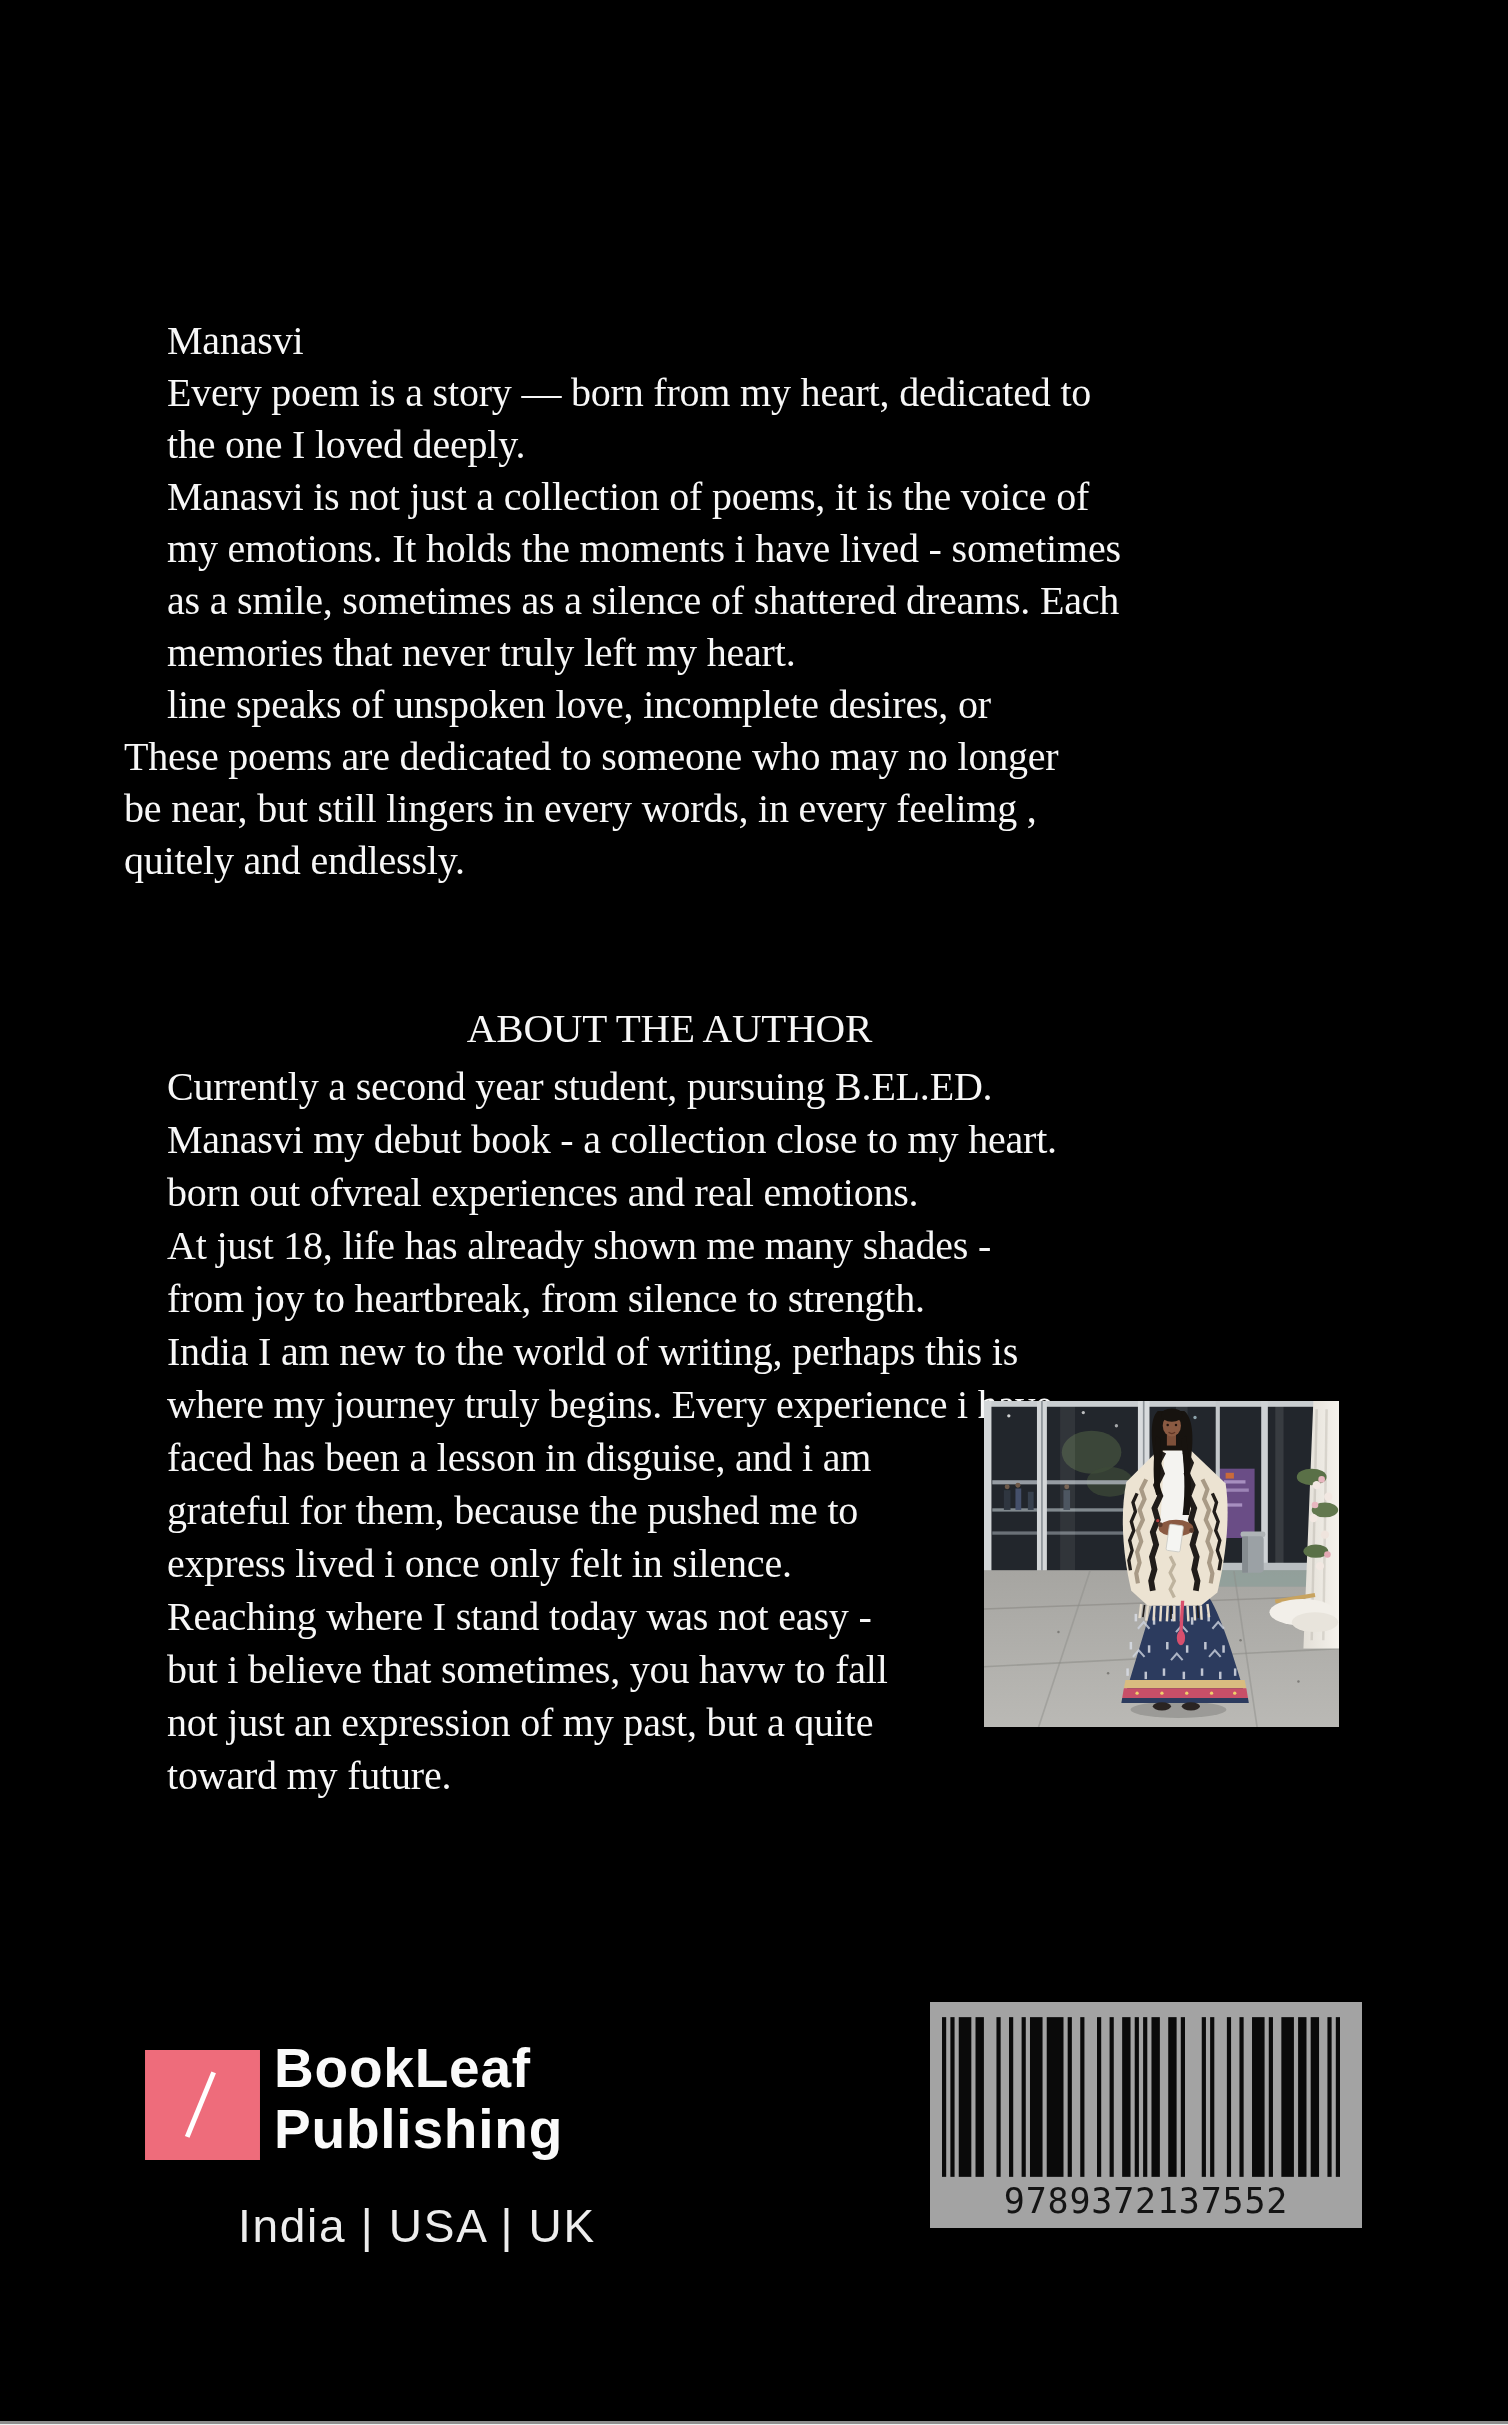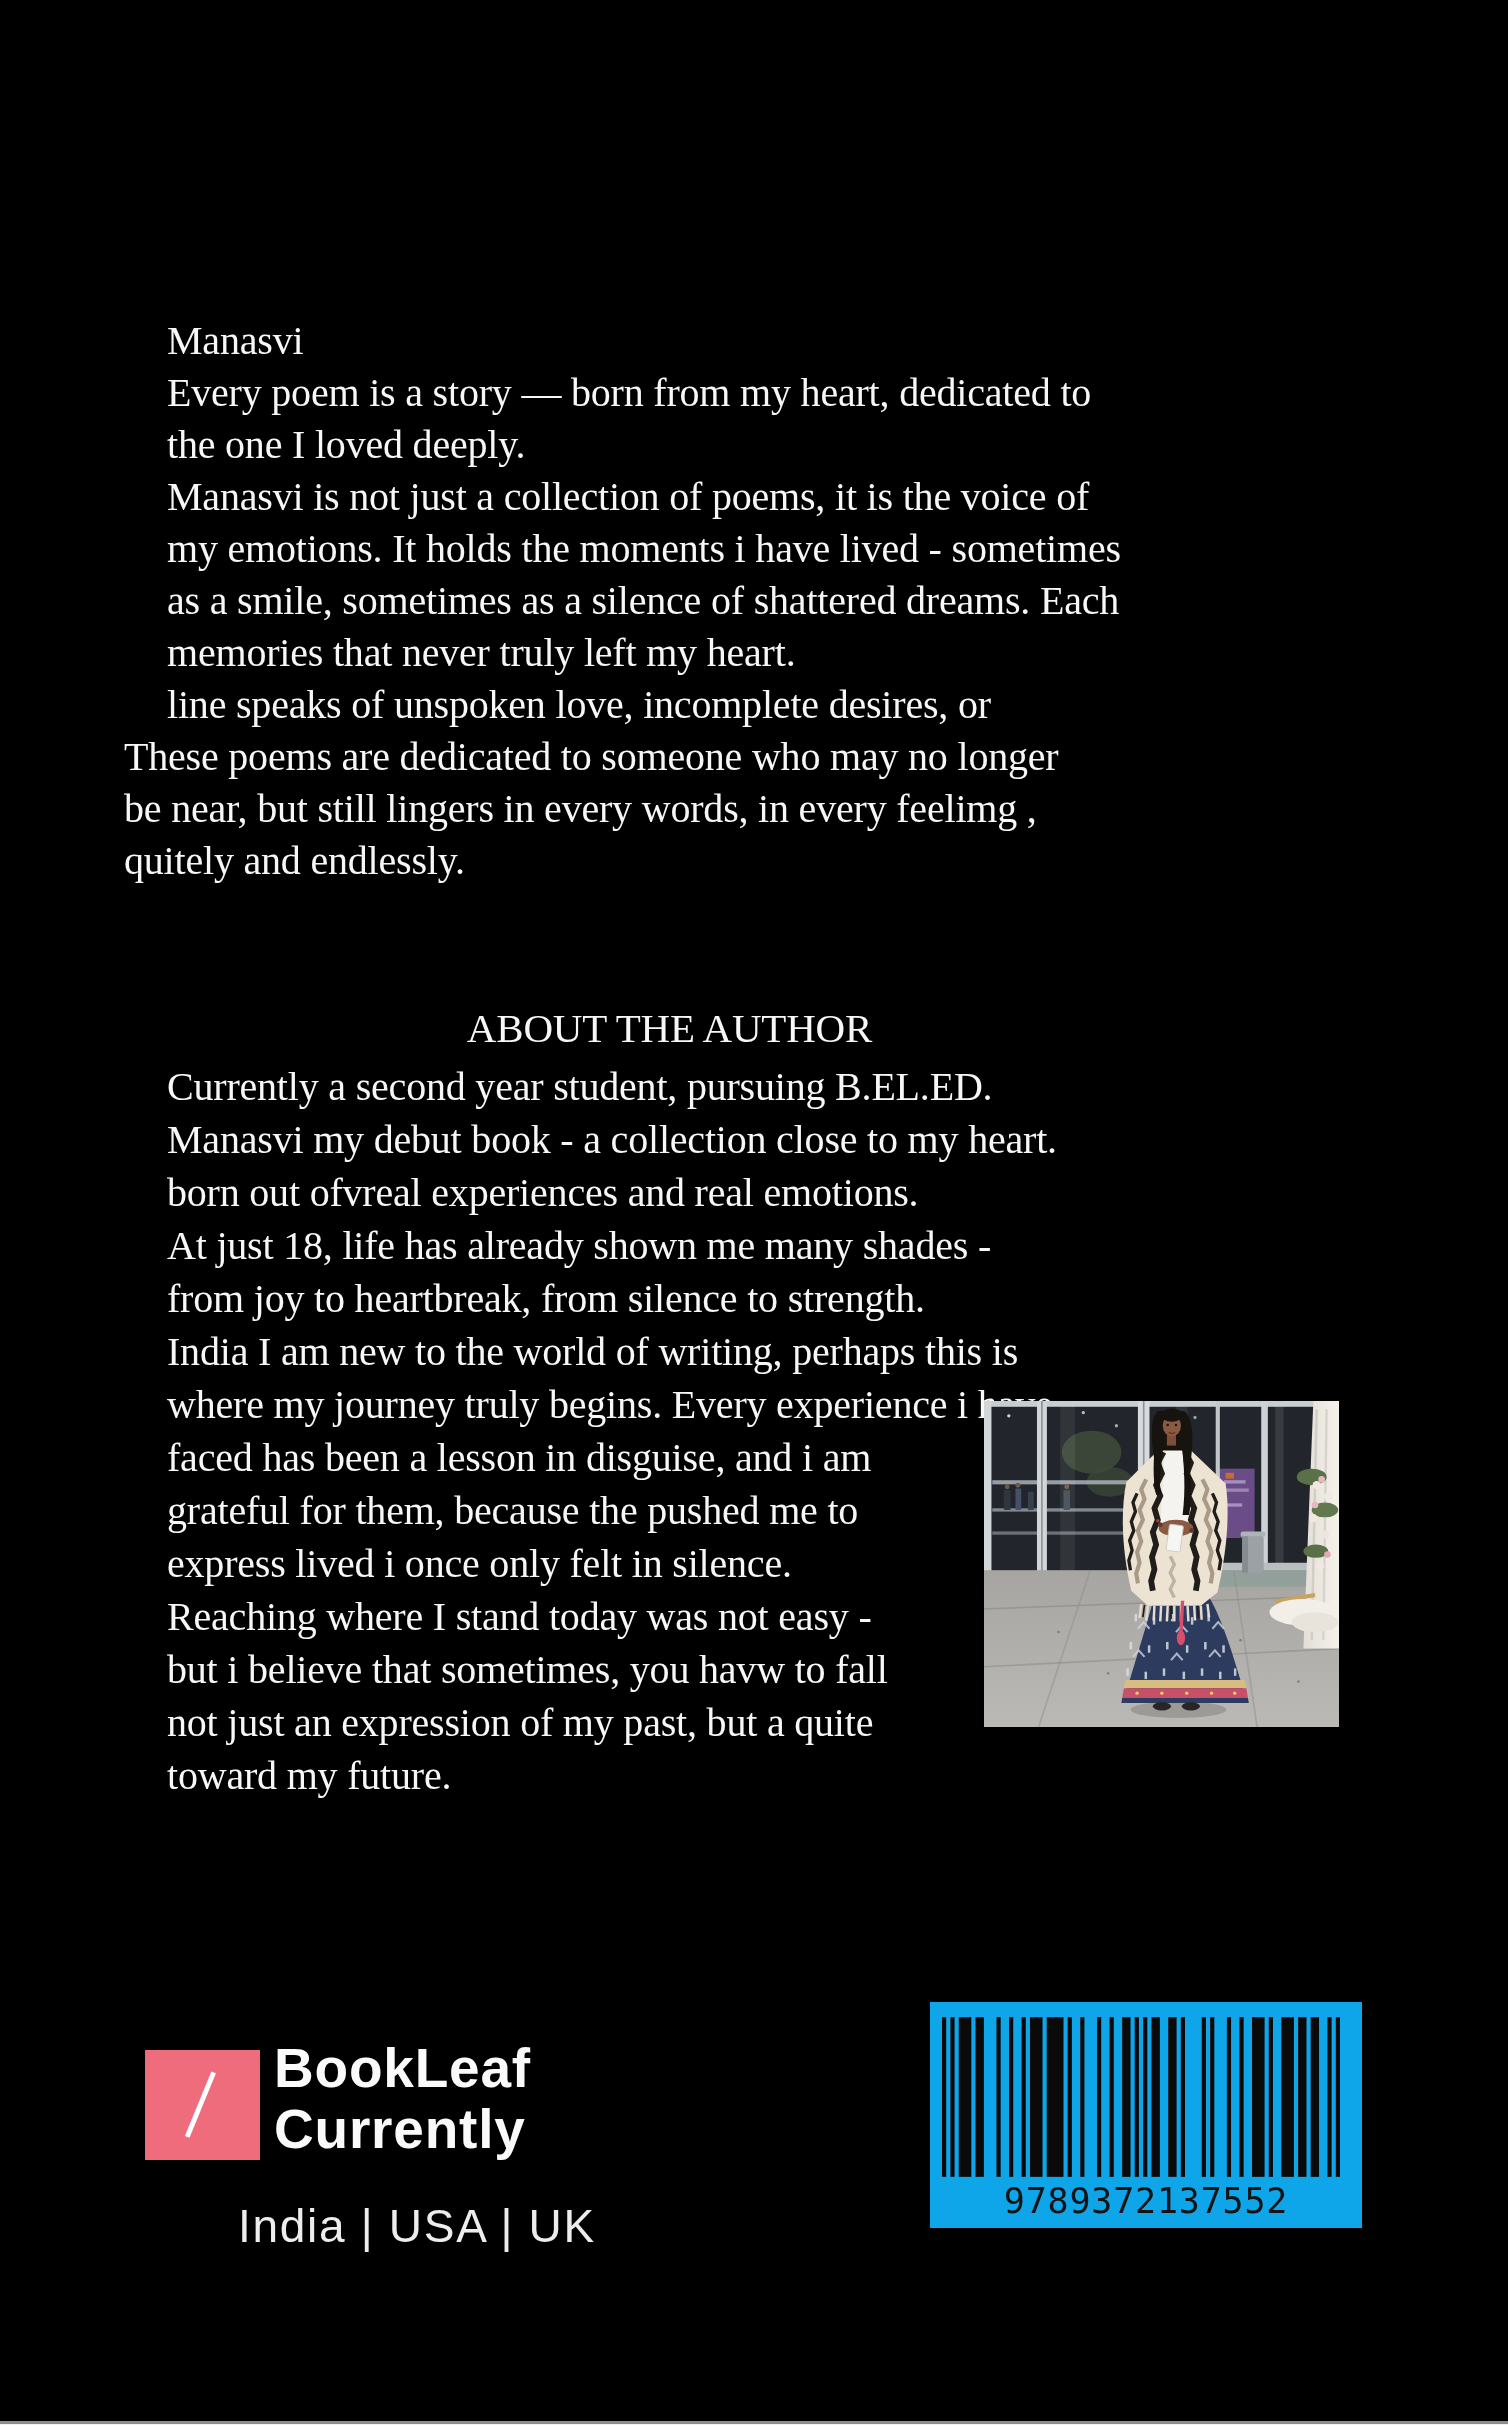--- a/index.html
+++ b/index.html
@@ -19,21 +19,21 @@
   
   .photo{position:absolute;left:984px;top:1401px;width:355px;height:326px;z-index:5;}
   .photo svg{display:block;width:100%;height:100%;}
   
   .logo-square{position:absolute;left:145px;top:2050px;width:115px;height:110px;}
   .logo-text{position:absolute;left:274px;top:2038px;font-family:"Liberation Sans",sans-serif;
              font-weight:700;font-size:55px;line-height:61px;letter-spacing:0.8px;color:#fafafa;}
   .regions{position:absolute;left:238px;top:2180px;font-family:"Liberation Sans",sans-serif;
            font-weight:300;font-size:46px;letter-spacing:1.7px;color:#ededed;margin-top:19px;}
   
-  .barcode-box{position:absolute;left:930px;top:2002px;width:432px;height:226px;background:#0ea5e9;}
+  .barcode-box{position:absolute;left:930px;top:2002px;width:432px;height:226px;background:#a3a3a3;}
   .barcode-bars{position:absolute;left:11.6px;top:15px;}
   .isbn{position:absolute;left:0;right:0;top:179px;text-align:center;
         font-family:"DejaVu Sans Mono","Liberation Mono",monospace;
         font-size:35px;letter-spacing:0.8px;color:#141414;}
   
   .edge-grey{position:absolute;left:0;top:2421px;width:1508px;height:3.3px;background:#8d8d8d;}
   .edge-white{position:absolute;left:0;top:2424px;width:1508px;height:1.7px;background:#f2f2f2;}
 </style>
 </head>
 <body>
@@ -259,21 +259,21 @@
   </div>
 
   <div class="logo-square">
     <svg viewBox="0 0 139 133" width="115" height="110">
       <rect x="0" y="0" width="139" height="133" fill="#ee6c7b"></rect>
       <line x1="83" y1="27" x2="51" y2="105" stroke="#ffffff" stroke-width="6"></line>
     </svg>
   </div>
   <div class="logo-text">
     <div>BookLeaf</div>
-    <div>Currently</div>
+    <div>Publishing</div>
   </div>
   <div class="regions">India | USA | UK</div>
 
   <div class="barcode-box">
     <svg class="barcode-bars" id="barcode-bars" width="398" height="160" viewBox="0 0 481 193">
         <rect x="0.00" y="0" width="5.06" height="193" fill="#0a0a0a"></rect>
         <rect x="10.13" y="0" width="5.06" height="193" fill="#0a0a0a"></rect>
         <rect x="20.25" y="0" width="15.19" height="193" fill="#0a0a0a"></rect>
         <rect x="40.51" y="0" width="10.13" height="193" fill="#0a0a0a"></rect>
         <rect x="65.82" y="0" width="5.06" height="193" fill="#0a0a0a"></rect>

